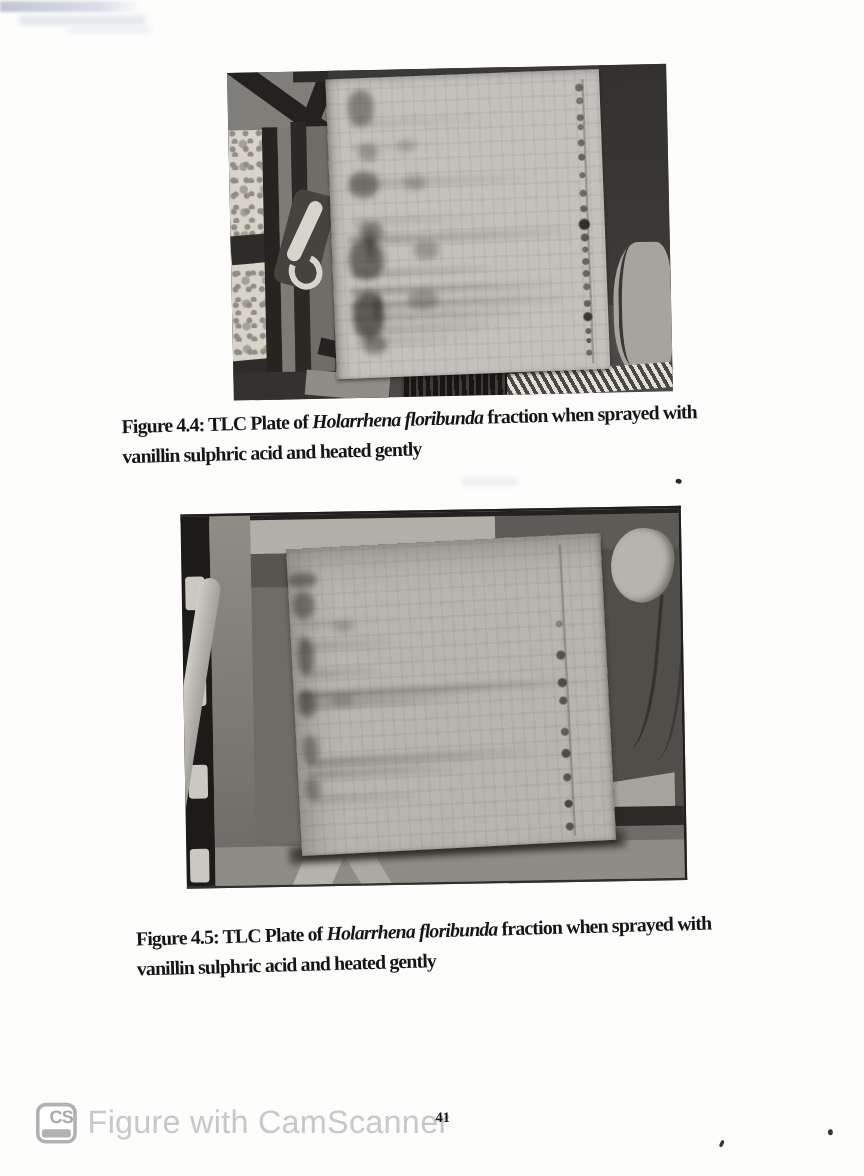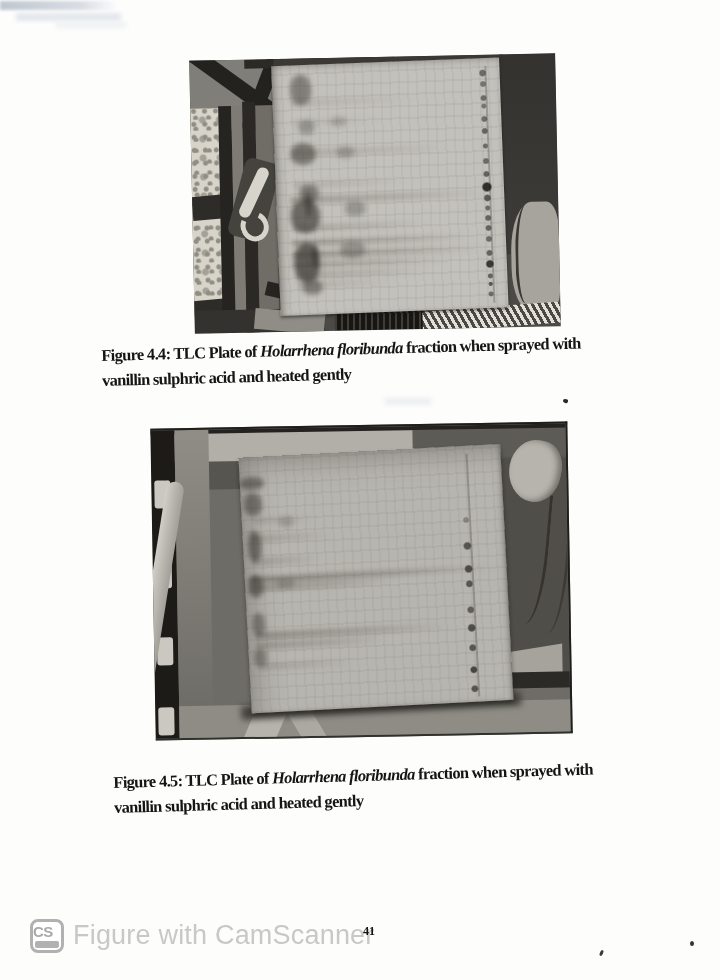--- a/index.html
+++ b/index.html
@@ -88,21 +88,21 @@
 
   
   .caption{position:absolute;color:#151515;font-family:"Liberation Serif",serif;font-weight:700;transform-origin:left top;}
   .cap1{left:101px;top:343px;transform:rotate(-1.5deg);}
   .cap2{left:113px;top:770px;transform:rotate(-1.6deg);}
   .cap-line{white-space:nowrap;font-size:16.5px;letter-spacing:-0.7px;line-height:25px;}
   .caption i{font-style:italic;}
 
   
   .cs-logo{position:absolute;left:30px;top:919px;width:34px;height:34px;border:3px solid #b1b1b1;border-radius:8px;box-sizing:border-box;background:#fff;}
-  .cs-text{position:absolute;top:1px;left:0;right:0;text-align:left;font:700 15px "Liberation Sans",sans-serif;color:#a9a9a9;letter-spacing:-0.5px;}
+  .cs-text{position:absolute;top:1px;left:0;right:0;text-align:right;font:700 15px "Liberation Sans",sans-serif;color:#a9a9a9;letter-spacing:-0.5px;}
   .cs-bar{position:absolute;left:2px;right:2px;bottom:2px;height:7px;background:#b1b1b1;border-radius:2px;}
   .wm{position:absolute;left:73px;top:920px;font:400 27px "Liberation Sans",sans-serif;color:#c8c8c8;letter-spacing:0.2px;}
   .pagenum{position:absolute;left:363px;top:924px;font:700 12px "Liberation Serif",serif;color:#141414;}
 </style>
 </head>
 <body>
 
 <div class="page">
 
   <div class="abs ghost1"></div>

